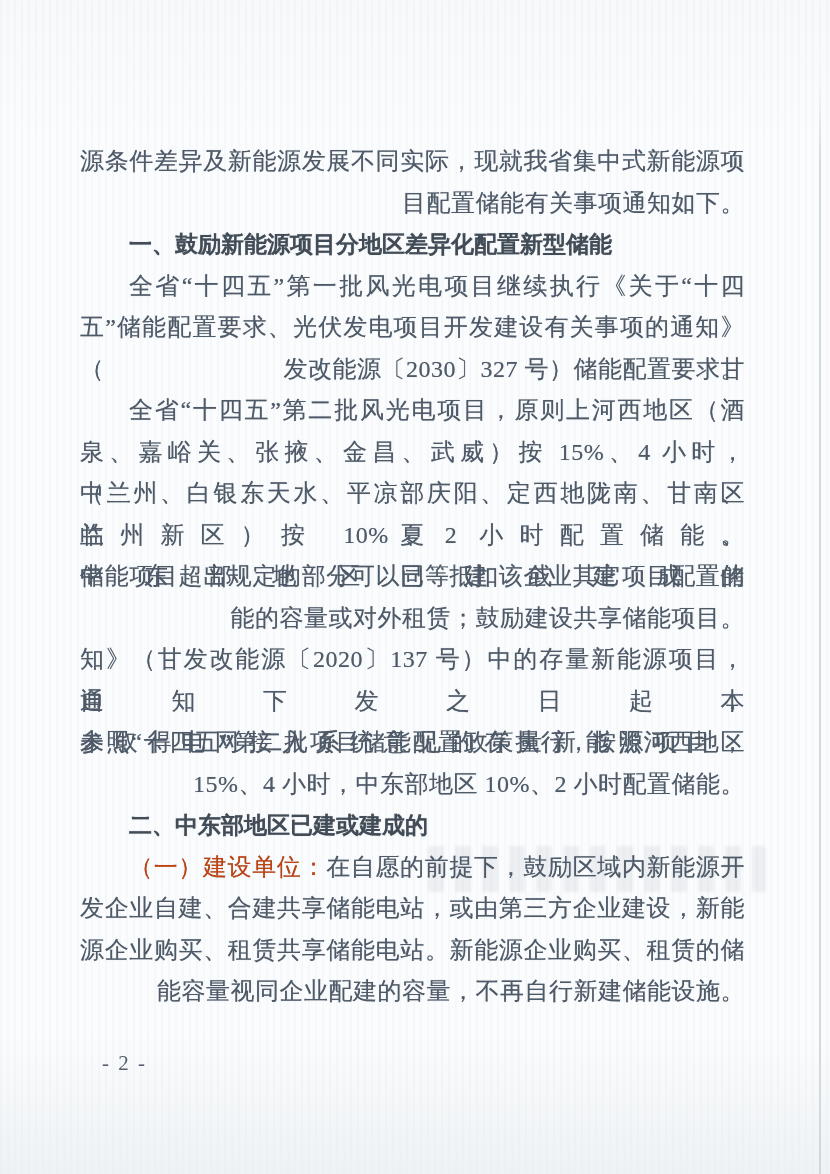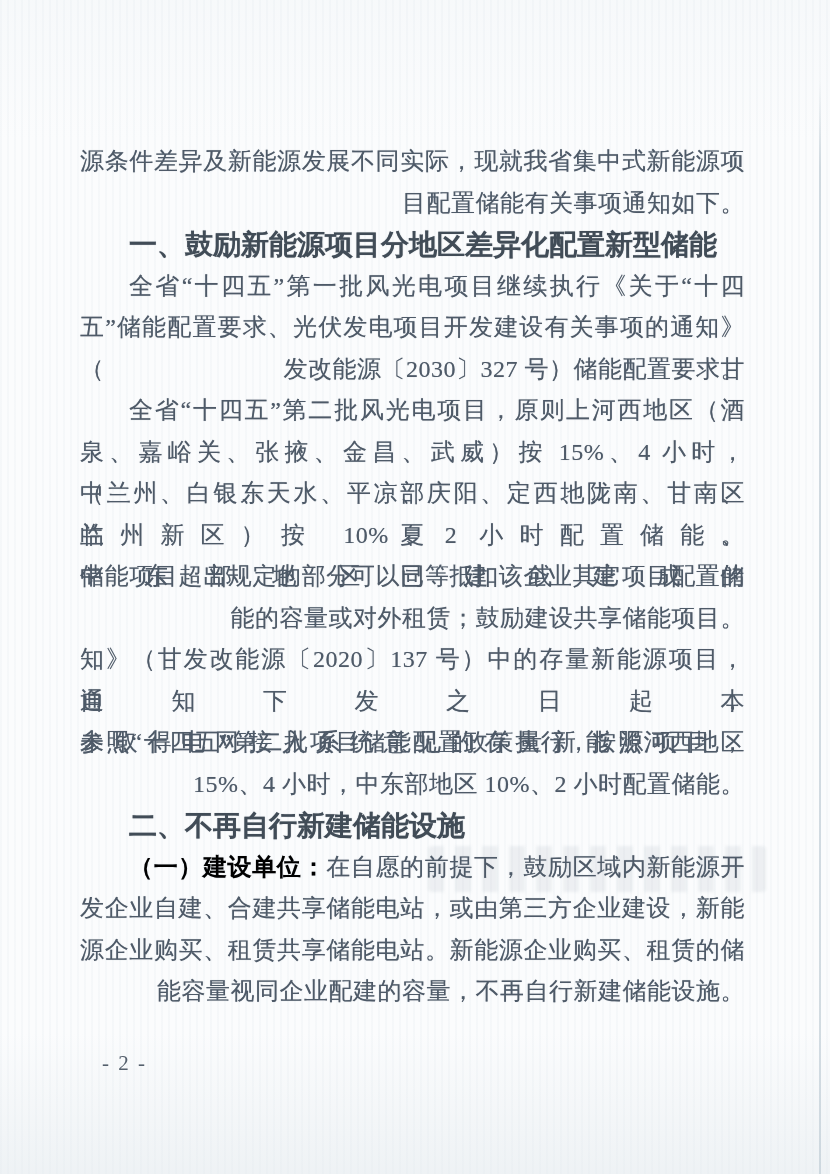--- a/index.html
+++ b/index.html
@@ -53,29 +53,29 @@
     text-align: right;
   }
   .fill {
     text-align: justify;
     text-align-last: justify;
   }
   .indent { text-indent: 49px; }
   .heading {
     font-family: "Liberation Sans", "DejaVu Sans", sans-serif;
     font-weight: 700;
-    font-size: 28px;
+    font-size: 23px;
     letter-spacing: 0;
     color: #414c57;
     text-indent: 49px;
     text-align: right;
     text-align-last: left;
     text-shadow: 0 0 0.8px rgba(65,76,87,0.6);
   }
-  .bold-label { font-weight: 700; color: #000000; }
+  .bold-label { font-weight: 400; color: #c2410c; }
   .page-number {
     position: absolute;
     left: 102px; top: 1051px;
     font-size: 21px;
     letter-spacing: 2px;
     color: #545f6c;
     font-family: "Liberation Serif", "DejaVu Serif", serif;
   }
 </style>
 </head>
@@ -95,20 +95,20 @@
   <div class="line indent fill">全省“十四五”第二批风光电项目，原则上河西地区（酒</div>
   <div class="line fill">泉、嘉峪关、张掖、金昌、武威）按 15%、4 小时，中东部地区</div>
   <div class="line fill">（兰州、白银、天水、平凉、庆阳、定西、陇南、甘南、临夏、</div>
   <div class="line fill">兰州新区）按 10%、2 小时配置储能。中东部地区已建或建成的</div>
   <div class="line fill">储能项目超出规定的部分可以同等抵扣该企业其它项目配置储</div>
   <div class="line">能的容量或对外租赁；鼓励建设共享储能项目。</div>
   <div class="line fill">知》（甘发改能源〔2020〕137 号）中的存量新能源项目，自本</div>
   <div class="line fill">通知下发之日起，未取得电网接入系统意见的存量新能源项目，</div>
   <div class="line fill">参照“十四五”第二批项目储能配置政策执行，按照河西地区</div>
   <div class="line">15%、4 小时，中东部地区 10%、2 小时配置储能。</div>
-  <div class="line heading">二、不再自行新建储能设施</div>
+  <div class="line heading">二、中东部地区已建或建成的</div>
   <div class="line indent fill"><span class="bold-label">（一）建设单位：</span><span>在自愿的前提下，鼓励区域内新能源开</span></div>
   <div class="line fill">发企业自建、合建共享储能电站，或由第三方企业建设，新能</div>
   <div class="line fill">源企业购买、租赁共享储能电站。新能源企业购买、租赁的储</div>
   <div class="line">能容量视同企业配建的容量，不再自行新建储能设施。</div>
 </div>
 
 <div class="page-number">- 2 -</div>
 
 </body></html>

